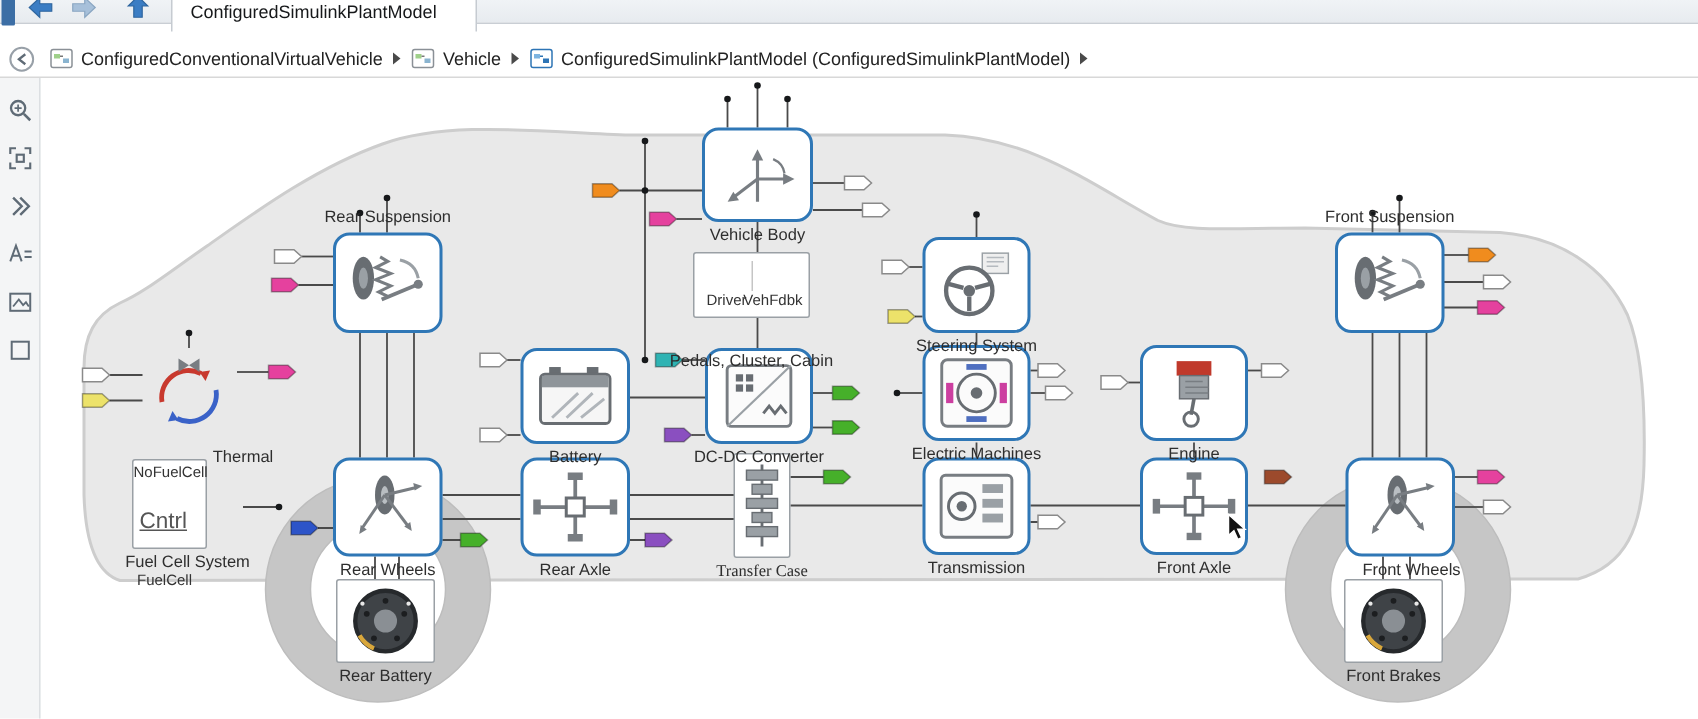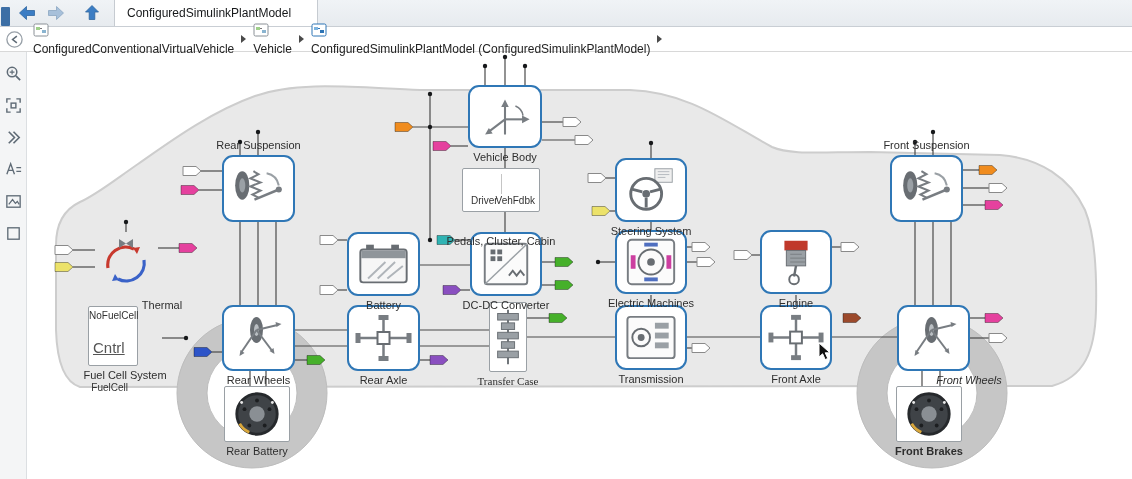--- a/index.html
+++ b/index.html
@@ -4,44 +4,44 @@
 <style>
   * { box-sizing: border-box; }
   html,body { margin:0; padding:0; }
   body {
     width:1132px; height:479px; position:relative; overflow:hidden;
     background:#ffffff; font-family:"Liberation Sans", sans-serif;
   }
 
   
   .tabbar {
-    position:absolute; top:0; left:0; right:0; height:27px;
+    position:absolute; top:0; left:0; right:0; height:16px;
     background:linear-gradient(#f0f3f6,#e7ebef);
     border-bottom:1px solid #c9ced4;
-    display:flex; align-items:flex-end; z-index:40;
+    display:flex; align-items:center; z-index:40;
   }
   .dock-edge { width:9px; height:19px; background:#3c6ea5; border-radius:1px; margin-left:1px; }
   .navbtn { width:24px; height:22px; margin-left:5px; display:flex; align-items:center; justify-content:center; cursor:pointer; }
   .navbtn.up { margin-left:12px; }
   .tab {
     height:27px; margin-left:10px; background:#ffffff;
     border-left:1px solid #c6cbd1; border-right:1px solid #c6cbd1;
     display:flex; align-items:center; padding:0 26px 0 12px;
     font-size:12px; color:#16181a; min-width:180px;
   }
 
   
   .breadcrumb {
     position:absolute; top:27px; left:0; right:0; height:25px;
     background:#ffffff; border-bottom:1px solid #d8d8d8;
     display:flex; align-items:center; z-index:40;
     font-size:12px; color:#222; padding-left:5px;
   }
   .circle-btn { width:19px; height:19px; margin-right:9px; cursor:pointer; }
-  .crumb { display:flex; align-items:flex-start; gap:5px; cursor:pointer; white-space:nowrap;flex-direction:column; }
+  .crumb { display:flex; align-items:center; gap:5px; cursor:pointer; white-space:nowrap; }
   .cicon { display:flex; }
   .sep {
     width:0; height:0; margin:0 7px;
     border-left:5px solid #4a4a4a; border-top:4px solid transparent; border-bottom:4px solid transparent;
   }
 
   
   .sidebar {
     position:absolute; top:52px; left:0; bottom:0; width:27px;
     background:#f4f5f6; border-right:1px solid #dcdfe2; z-index:35;
@@ -405,21 +405,21 @@
         <g stroke="#787d82" stroke-width="2" fill="#787d82">
           <path d="M30 21 L51 16" fill="none"></path>
           <path d="M55 15 l-6 -2 1 5 z" stroke="none"></path>
           <path d="M30 21 L15 43" fill="none"></path>
           <path d="M13 47 l1 -6 4 3 z" stroke="none"></path>
           <path d="M30 21 L45 41" fill="none"></path>
           <path d="M48 45 l-1 -6 -4 3 z" stroke="none"></path>
         </g>
       </svg>
     </div>
-    <div class="blabel" data-name="front-wheels-label" style="left: 969px; top: 374px; font-style: italic;">Front Wheels</div>
+    <div class="blabel" data-name="front-wheels-label" style="left: 941px; top: 374px;">Front Wheels</div>
     <div class="block gray" data-name="block-rear-brakes" style="left: 224px; top: 386px; width: 66px; height: 56px;">
       <svg viewBox="0 0 60 52">
         <circle cx="30" cy="26" r="21" fill="#3f4347"></circle>
         <circle cx="30" cy="26" r="21" fill="none" stroke="#26292c" stroke-width="3"></circle>
         <circle cx="30" cy="26" r="8" fill="#8a8f94"></circle>
         <g fill="#1c1e20">
           <circle cx="30" cy="12" r="2"></circle>
           <circle cx="43" cy="21" r="2"></circle>
           <circle cx="38" cy="38" r="2"></circle>
           <circle cx="22" cy="38" r="2"></circle>
@@ -441,21 +441,21 @@
           <circle cx="43" cy="21" r="2"></circle>
           <circle cx="38" cy="38" r="2"></circle>
           <circle cx="22" cy="38" r="2"></circle>
           <circle cx="17" cy="21" r="2"></circle>
         </g>
         <path d="M12 36 a21 21 0 0 0 10 9" stroke="#d9a73b" stroke-width="3" fill="none"></path>
         <circle cx="46" cy="14" r="1.5" fill="#e8e8e8"></circle>
         <circle cx="14" cy="14" r="1.5" fill="#e8e8e8"></circle>
       </svg>
     </div>
-    <div class="blabel" data-name="front-brakes-label" style="left: 929px; top: 445px; font-weight: bold;">Front Brakes</div>
+    <div class="blabel" data-name="front-brakes-label" style="left: 929px; top: 445px;">Front Brakes</div>
   </div>
 
 <div class="tabbar" data-name="tab-bar">
   <div class="dock-edge" data-name="dock-edge"></div>
   <div class="navbtn" data-name="back-button">
     <span data-name="back-arrow-icon">
       <svg viewBox="0 0 20 18" width="20" height="18">
           <path d="M9.5 2.5 L2.5 9 L9.5 15.5 V11.5 H17.5 V6.5 H9.5 Z" fill="#3b7dc4" stroke="#2f669f" stroke-width="0.8"></path>
         </svg>
     </span>

